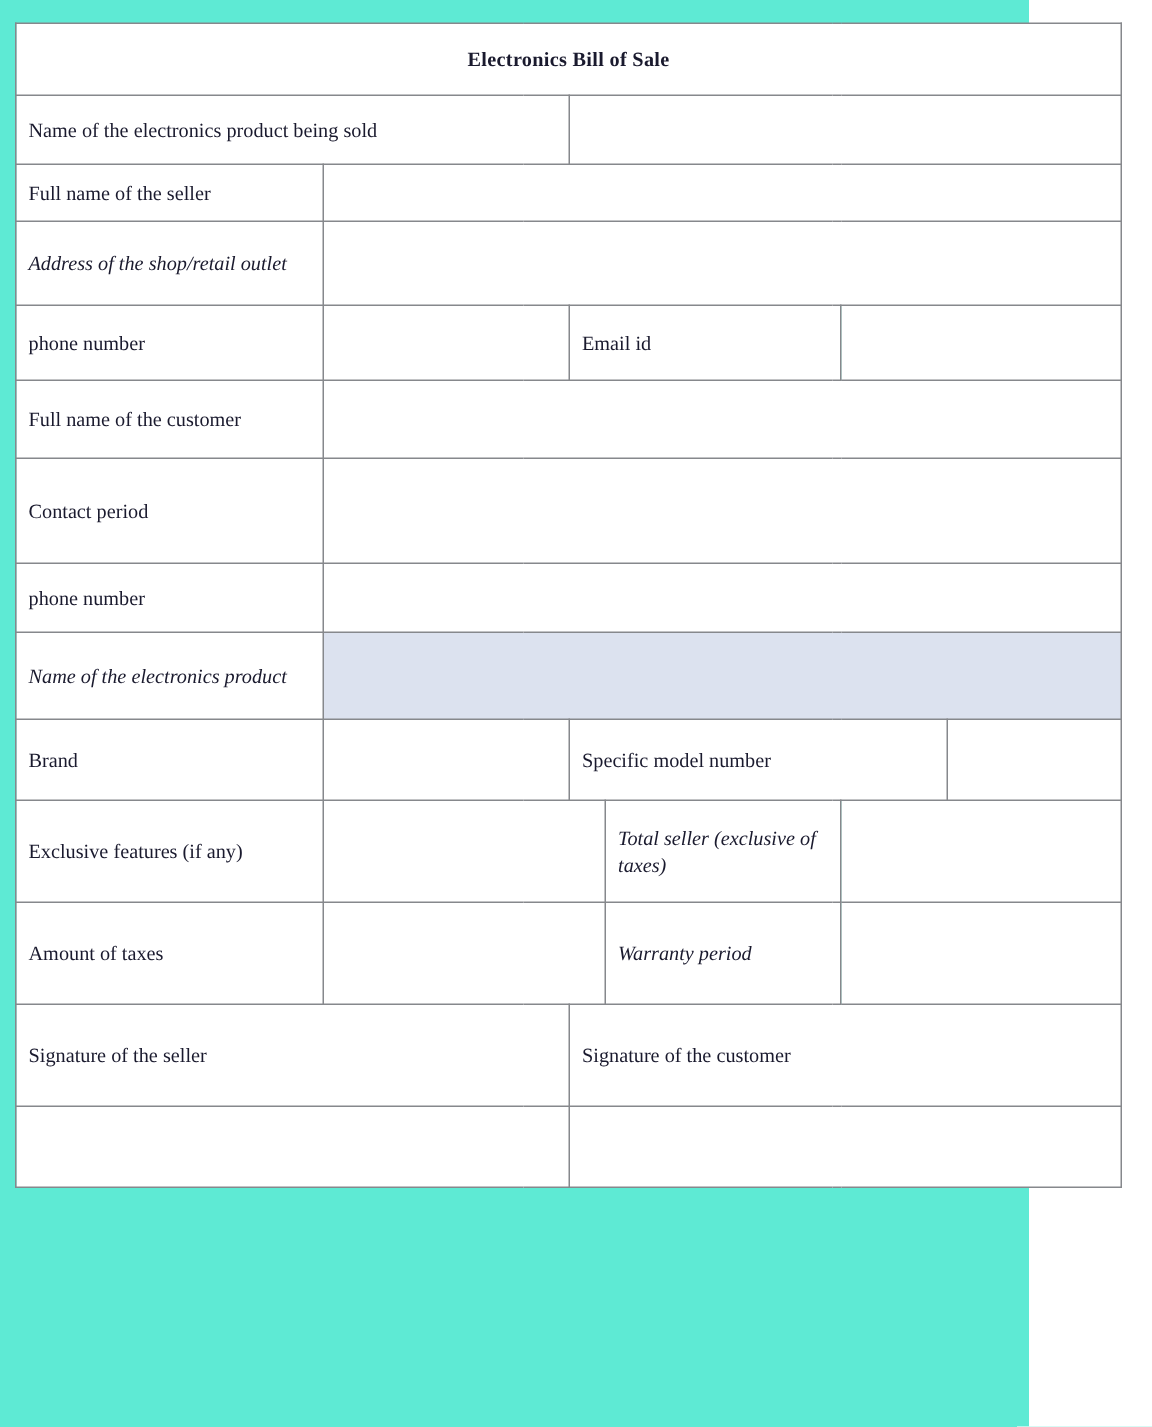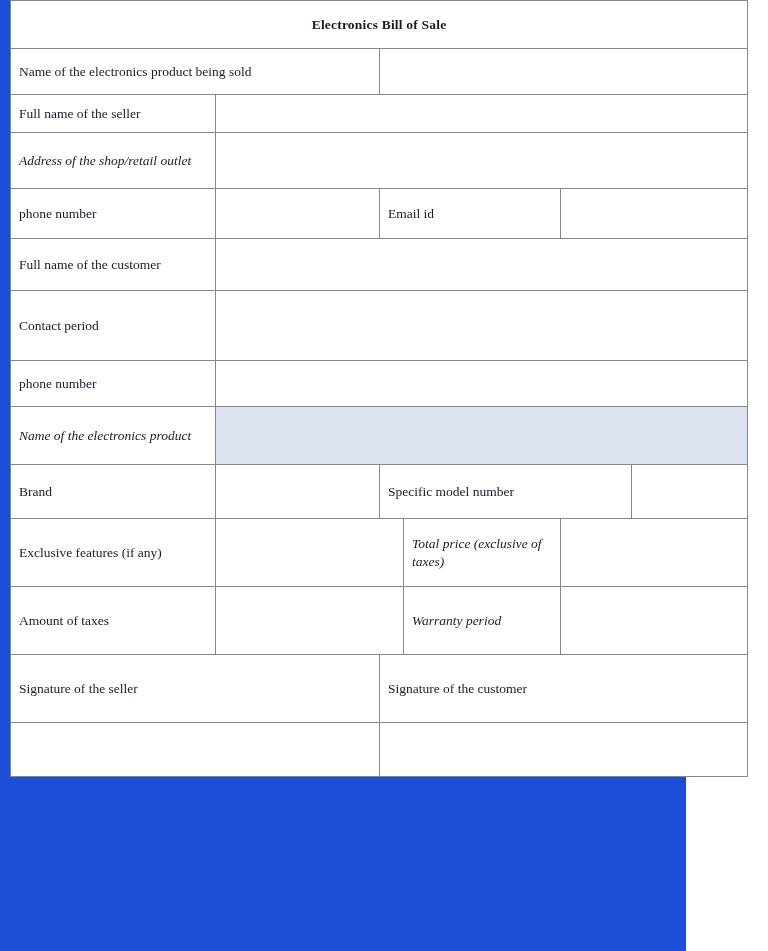--- a/index.html
+++ b/index.html
@@ -13,22 +13,22 @@
     font-family: "Liberation Serif", "DejaVu Serif", serif;
     color: #1a1a2e;
     overflow: hidden;
   }
 
   .page {
     position: relative;
     width: 686px;
     height: 951px;
     box-sizing: border-box;
-    padding: 0 10px 10px 10px;
-    background: #1d4ed8;
+    padding: 15px 10px 10px 10px;
+    background: #5eead4;
   }
 
   table.bos {
     width: 737px;
     border-collapse: collapse;
     table-layout: fixed;
     margin: 0;
   }
 
   table.bos td {
@@ -155,21 +155,21 @@
       <td class="label">Brand</td>
       <td class="blank" colspan="2"></td>
       <td class="label" colspan="4">Specific model number</td>
       <td class="blank"></td>
     </tr>
 
 
     <tr class="r-feat">
       <td class="label">Exclusive features (if any)</td>
       <td class="blank" colspan="3"></td>
-      <td class="label vtop" colspan="2">Total price (exclusive of taxes)</td>
+      <td class="label vtop" colspan="2">Total seller (exclusive of taxes)</td>
       <td class="blank" colspan="2"></td>
     </tr>
 
     <tr class="r-taxes">
       <td class="label">Amount of taxes</td>
       <td class="blank" colspan="3"></td>
       <td class="label vtop" colspan="2">Warranty period</td>
       <td class="blank" colspan="2"></td>
     </tr>
 

